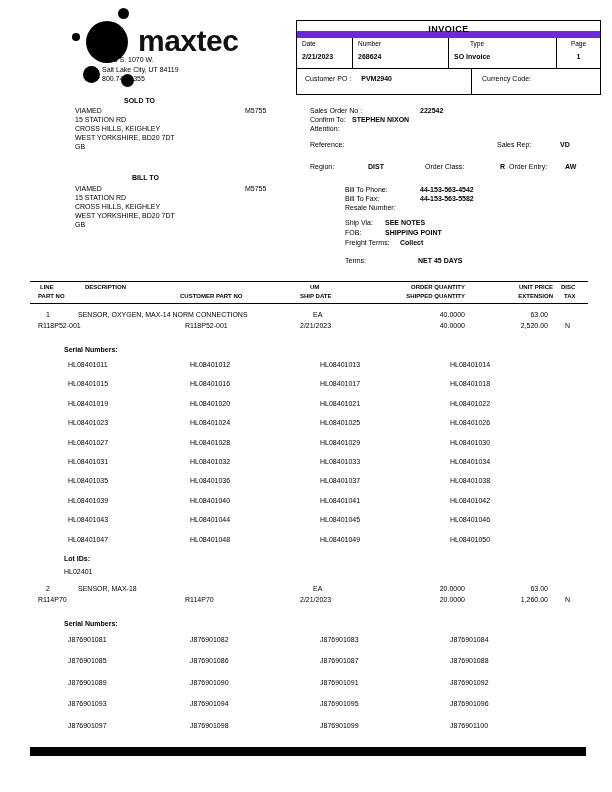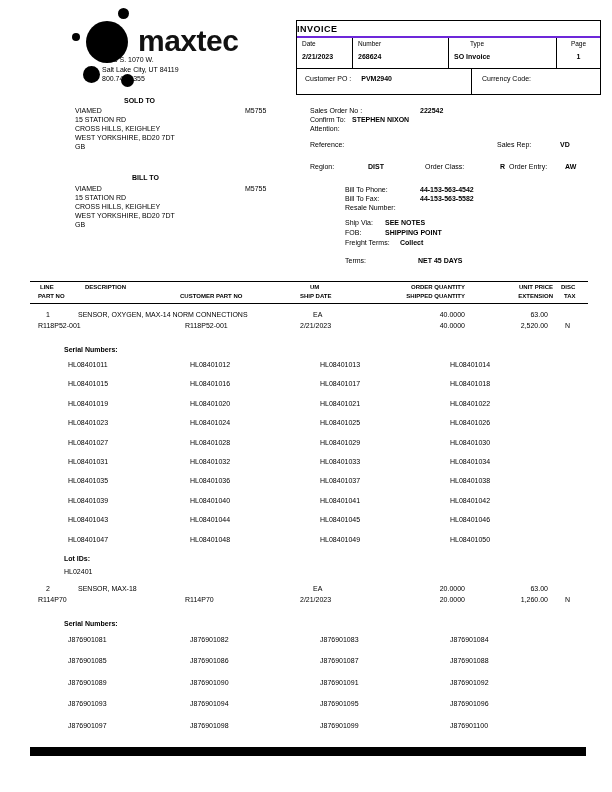--- a/index.html
+++ b/index.html
@@ -16,21 +16,21 @@
   .rule { position:absolute; border-top:1px solid #000; height:0; }
 
   
   .dot { position:absolute; background:#000; border-radius:50%; }
   .logo-text { position:absolute; left:138px; top:24px; font-size:30px; font-weight:bold;
                letter-spacing:-0.5px; color:#111; }
   .addr-block { position:absolute; left:102px; top:55px; line-height:9.5px; font-size:7px; }
 
   
   .invoice-box { position:absolute; left:296px; top:20px; width:305px; height:75px; border:1px solid #000; }
-  .inv-title { height:17px; border-bottom:2px solid #6d28d9; text-align:left; font-weight:bold;
+  .inv-title { height:17px; border-bottom:7px solid #6d28d9; text-align:center; font-weight:bold;
                font-size:9px; line-height:16px; letter-spacing:0.5px; }
   .inv-meta { display:flex; height:31px; border-bottom:1px solid #000; }
   .inv-cell { border-right:1px solid #000; padding:2px 5px; }
   .inv-cell:last-child { border-right:none; }
   .inv-lbl { font-size:6.5px; }
   .inv-val { font-size:7px; font-weight:bold; margin-top:6px; }
   .inv-po { display:flex; height:25px; }
   .inv-po-left { width:175px; border-right:1px solid #000; padding:6px 0 0 8px; }
   .inv-po-right { padding:6px 0 0 10px; }
 

